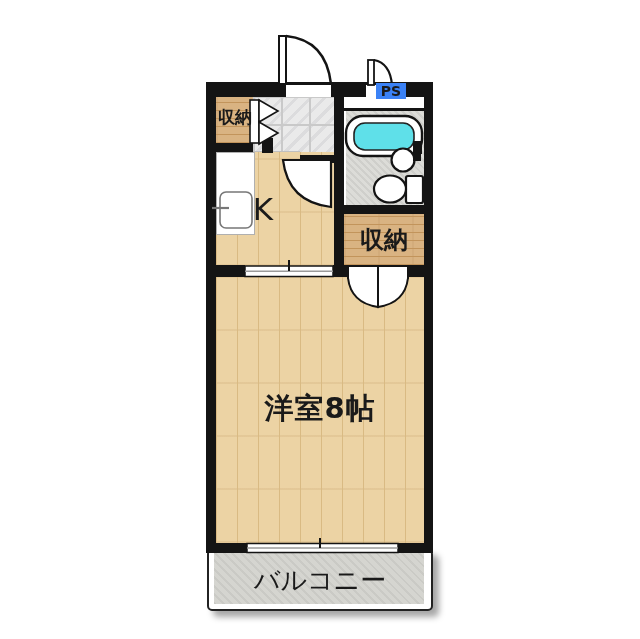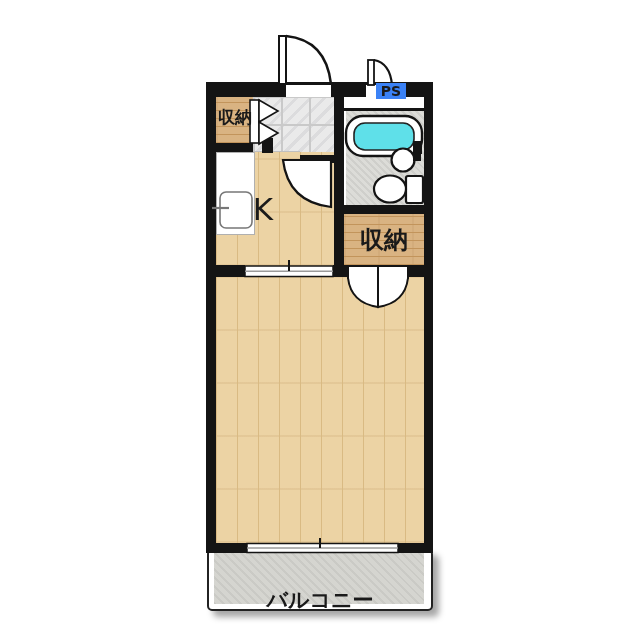--- a/index.html
+++ b/index.html
@@ -44,21 +44,21 @@
   }
   .counter{position:absolute;background:#fff;border:1px solid #b0b0b0;}
   .lbl{position:absolute;display:flex;align-items:center;justify-content:center;
        white-space:nowrap;color:var(--label);line-height:1;}
   .lbl-closet-tl{left:213px;top:106px;width:44px;height:22px;font-size:17px;font-weight:600;}
   .lbl-genkan{left:276px;top:100px;width:62px;height:28px;font-size:24px;font-weight:500;}
   .lbl-k{left:247px;top:191px;width:32px;height:36px;font-size:31px;font-weight:500;}
   .lbl-ps{left:376px;top:83px;width:30px;height:16px;font-size:14px;font-weight:600;background:#3b82f6;}
   .lbl-closet-r{left:346px;top:226px;width:76px;height:28px;font-size:24px;font-weight:600;}
   .lbl-main{left:230px;top:390px;width:180px;height:36px;font-size:29px;font-weight:600;letter-spacing:1px;}
-  .lbl-balcony{left:238px;top:565px;width:164px;height:30px;font-size:21px;font-weight:700;margin-top:20px;}
+  .lbl-balcony{left:238px;top:565px;width:164px;height:30px;font-size:26px;font-weight:400;}
   svg{position:absolute;left:0;top:0;pointer-events:none;}
 </style>
 </head>
 <body>
 
 <div id="stage">
 
   <div class="closetwood" style="left:216px;top:97px;width:37px;height:46px;"></div>
   <div class="tile" style="left:253px;top:97px;width:81px;height:57px;"></div>
   <div class="abs" style="left:253px;top:151px;width:47px;height:2px;background:#c0c0c0;"></div>
@@ -147,15 +147,16 @@
     <g>
       <rect x="406" y="176" width="17" height="27" rx="2" fill="#ffffff" stroke="#141414" stroke-width="2.2"></rect>
       <ellipse cx="390" cy="189" rx="16" ry="13.5" fill="#ffffff" stroke="#141414" stroke-width="2.2"></ellipse>
     </g>
   </svg>
 
   <div class="lbl lbl-closet-tl">収納</div>
   <div class="lbl lbl-k">K</div>
   <div class="lbl lbl-ps">PS</div>
   <div class="lbl lbl-closet-r">収納</div>
+  <div class="lbl lbl-main">洋室8帖</div>
   <div class="lbl lbl-balcony">バルコニー</div>
 
 </div>
 
 </body></html>

